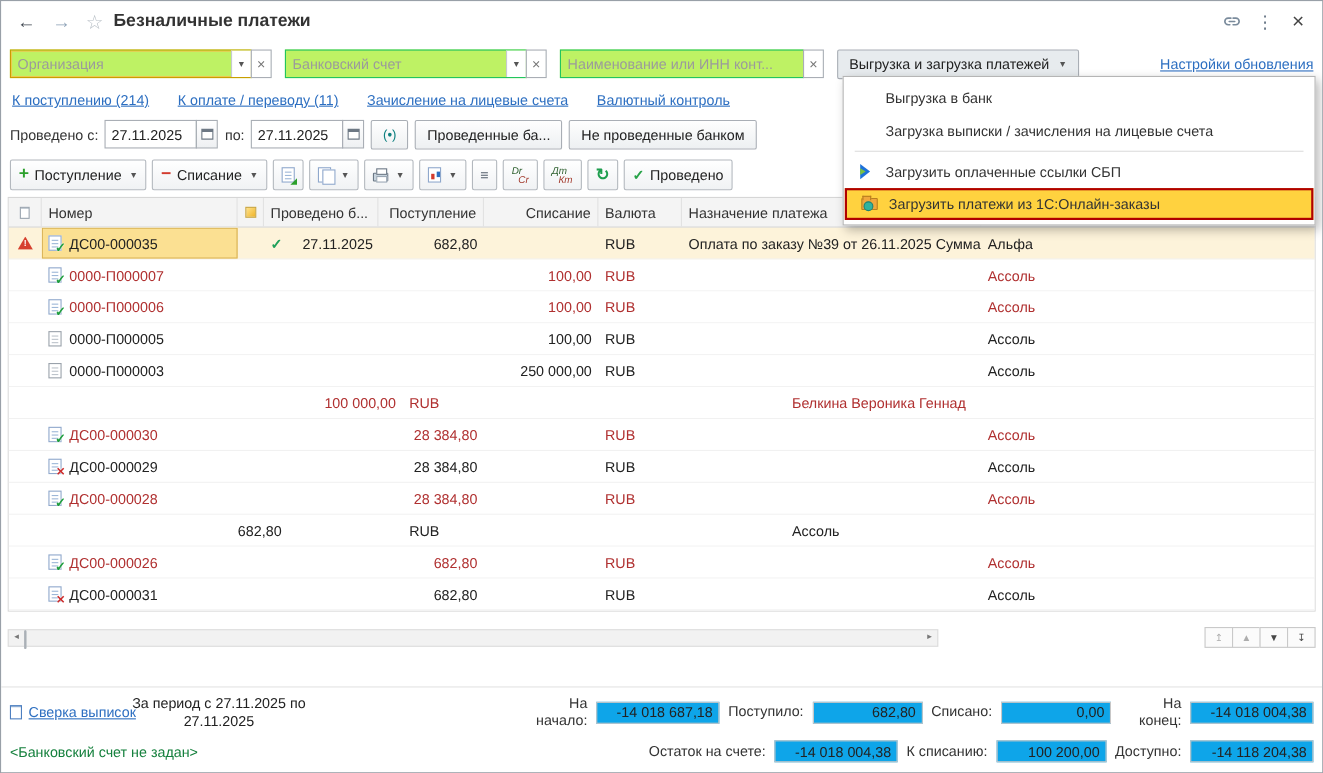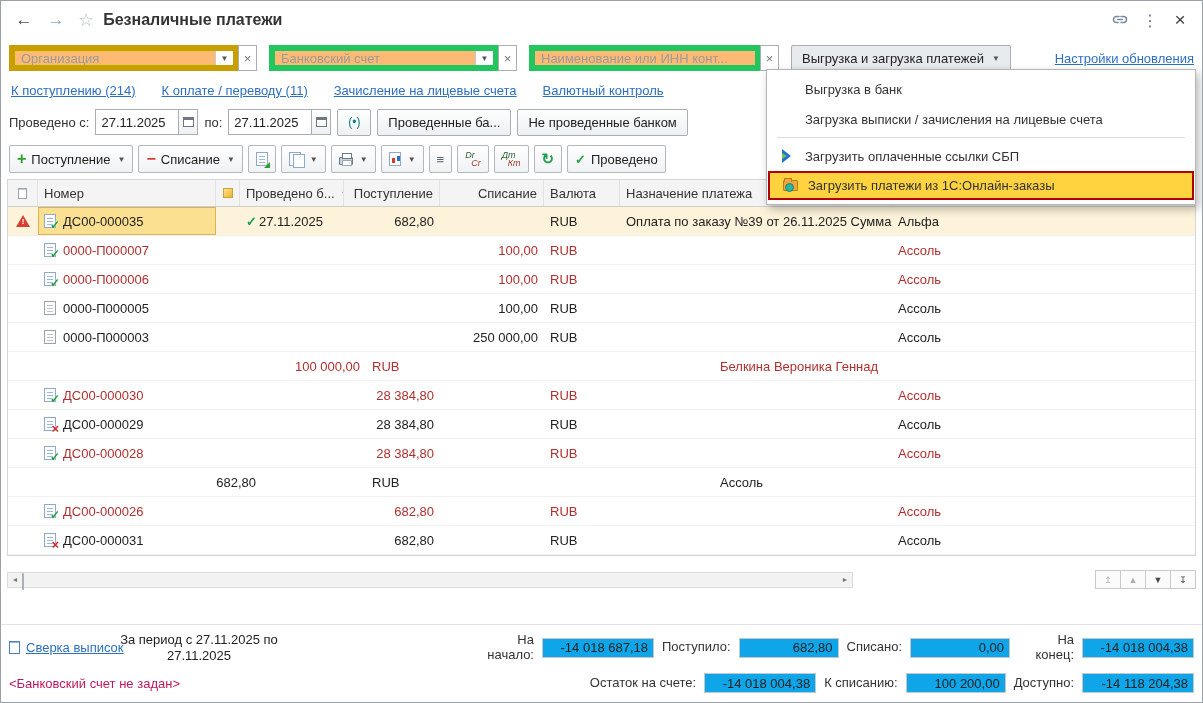--- a/index.html
+++ b/index.html
@@ -12,21 +12,21 @@
   .navbtn.fwd{color:#8fa3b8}
   .star{font-size:18px;color:#b9c0c7;margin:0 3px;cursor:pointer}
   .title{font-size:16px;font-weight:700;color:#333;margin-left:0;white-space:nowrap}
   .spacer{flex:1}
   .ticon{width:24px;display:flex;justify-content:center;align-items:center;color:#667585;font-size:16px;cursor:pointer}
   .ticon.close{font-size:19px;color:#444}
 
   
   .filterrow{height:38px;display:flex;align-items:center;padding:0 8px;gap:12px;flex:none}
   .fieldgrp{display:flex;align-items:stretch;height:26px}
-  .combo{display:flex;border:6px solid #22c55e;background:#fdba74}
+  .combo{display:flex;border:1px solid #22c55e;background:#bef264}
   .fieldgrp.required .combo{border-color:#c99e00;box-shadow:0 0 0 1px #ecc94d inset}
   .combo input{border:none;outline:none;padding:0 6px;width:200px;font:13px "Liberation Sans",sans-serif;color:#333;background:transparent}
   .combo input::placeholder{color:#9b9b9b}
   .combo input.wide{width:220px}
   .ddbtn{width:18px;border-left:1px solid #c6cace;display:flex;align-items:center;justify-content:center;font-size:8px;color:#555;background:#fff;cursor:pointer}
   .clrbtn{width:19px;border:1px solid #a9aeb5;margin-left:-1px;display:flex;align-items:center;justify-content:center;color:#777;background:#fff;font-size:13px;cursor:pointer}
   .btn{height:27px;border:1px solid #a9aeb5;background:linear-gradient(#fefefe,#edf0f2);display:flex;align-items:center;gap:6px;padding:0 10px;border-radius:2px;white-space:nowrap;cursor:pointer}
   .btn.active{background:#e7ebee}
   .dd{font-size:8px;color:#555;margin-left:2px}
   .link{color:#2d6fc1;text-decoration:underline;white-space:nowrap;cursor:pointer}
@@ -68,21 +68,21 @@
   .rep-ico::after{content:"";position:absolute;left:2px;bottom:2px;width:3px;height:5px;background:#d23b2e;box-shadow:5px -2px 0 #2d6fc1}
 
   
   .tablewrap{margin:1px 6px 12px;border:1px solid #d6d6d6;flex:none}
   .cell{display:flex;align-items:center;padding:0 6px;overflow:hidden;white-space:nowrap}
   .t-head{display:flex;height:27px;background:#f4f4f4;border-bottom:1px solid #cfcfcf;color:#333}
   .t-head .cell{border-right:1px solid #e2e2e2}
   .c-status{width:30px;flex:none;justify-content:center;padding:0}
   .c-number{width:178px;flex:none}
   .c-flag{width:24px;flex:none;justify-content:center;padding:0}
-  .c-posted{width:104px;flex:none;gap:2px}
+  .c-posted{width:104px;flex:none;gap:18px}
   .c-income{width:96px;flex:none;justify-content:flex-end}
   .c-outcome{width:104px;flex:none;justify-content:flex-end}
   .c-currency{width:76px;flex:none}
   .c-purpose{width:272px;flex:none}
   .c-cp{flex:1}
   .sort{margin-left:4px;color:#444;font-size:11px}
   .t-row{display:flex;height:29px;border-bottom:1px solid #f1f1f1;background:#fff;cursor:pointer}
   .t-row.selected{background:#fdf3da}
   .t-row.selected .c-number{background:#fbe092;box-shadow:inset 0 0 0 1px #d9b255}
   .t-row.red .numtxt,.t-row.red .c-income,.t-row.red .c-outcome,
@@ -116,21 +116,21 @@
   .frow{display:flex;align-items:center;gap:8px}
   .frow+.frow{margin-top:9px}
   .sverka{display:flex;align-items:center;gap:6px;width:96px;flex:none}
   .sverka .link{line-height:1.2;display:inline-block;width:58px}
   .periodtxt{width:172px;text-align:center;line-height:1.25;flex:none}
   .fgrow{flex:1}
   .flabel{text-align:right;color:#333;line-height:1.15}
   .flabel.w2{width:56px;white-space:normal}
   .box{width:112px;height:20px;border:1px solid #c7c7c7;background:#0ea5e9;display:flex;align-items:center;justify-content:flex-end;padding:0 5px;flex:none}
   .box.w100{width:100px}
-  .note{color:#be185d;white-space:nowrap}
+  .note{color:#15803d;white-space:nowrap}
 
   
   .menu{position:absolute;left:765px;top:68px;width:430px;background:#fff;border:1px solid #b5b5b5;box-shadow:3px 4px 9px rgba(0,0,0,.28);padding:4px 0;z-index:20}
   .menu-item{height:30px;display:flex;align-items:center;padding:0 10px 0 8px;gap:6px;color:#333;cursor:pointer}
   .igutter{width:24px;flex:none;display:flex;justify-content:center;align-items:center}
   .menu-sep{height:1px;background:#dcdcdc;margin:3px 10px}
   .menu-item.highlight{background:#ffd23f;border:2px solid #b00000;margin:0 1px;height:29px}
   .folder-ico{position:relative;width:15px;height:11px;background:#f0a73c;border:1px solid #b97f1f;border-radius:1px}
   .folder-ico::before{content:"";position:absolute;left:0;top:-3px;width:6px;height:3px;background:#f0a73c;border:1px solid #b97f1f;border-bottom:none}
   .folder-ico::after{content:"";position:absolute;left:1px;top:2px;width:7px;height:7px;border-radius:50%;background:#2fb3a0;border:1px solid #1d8374}

